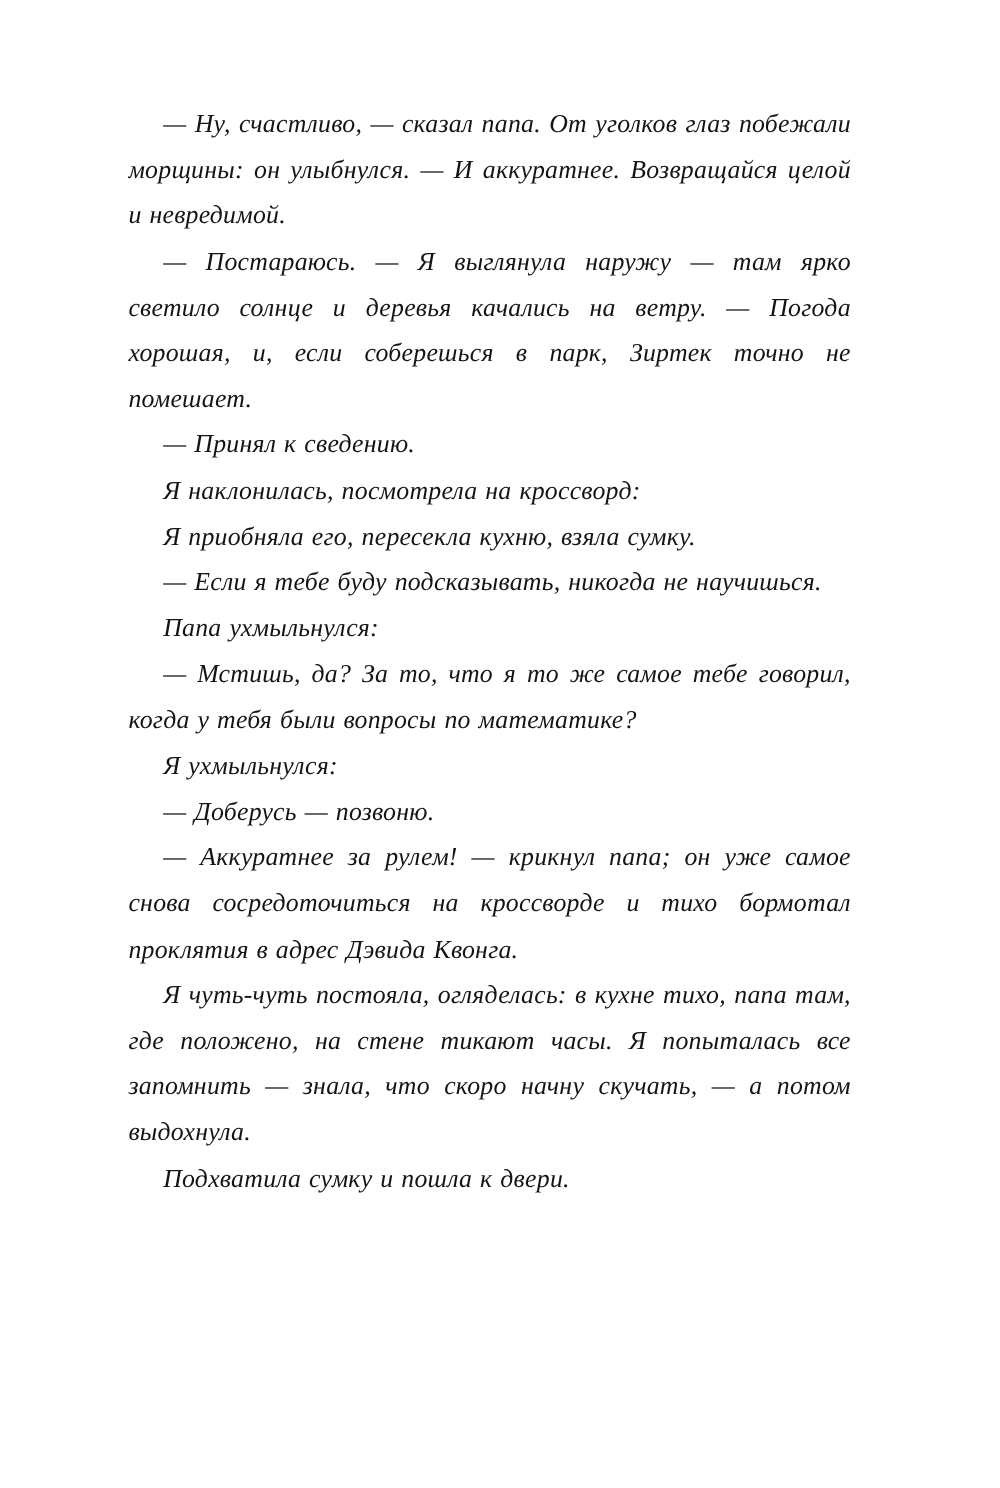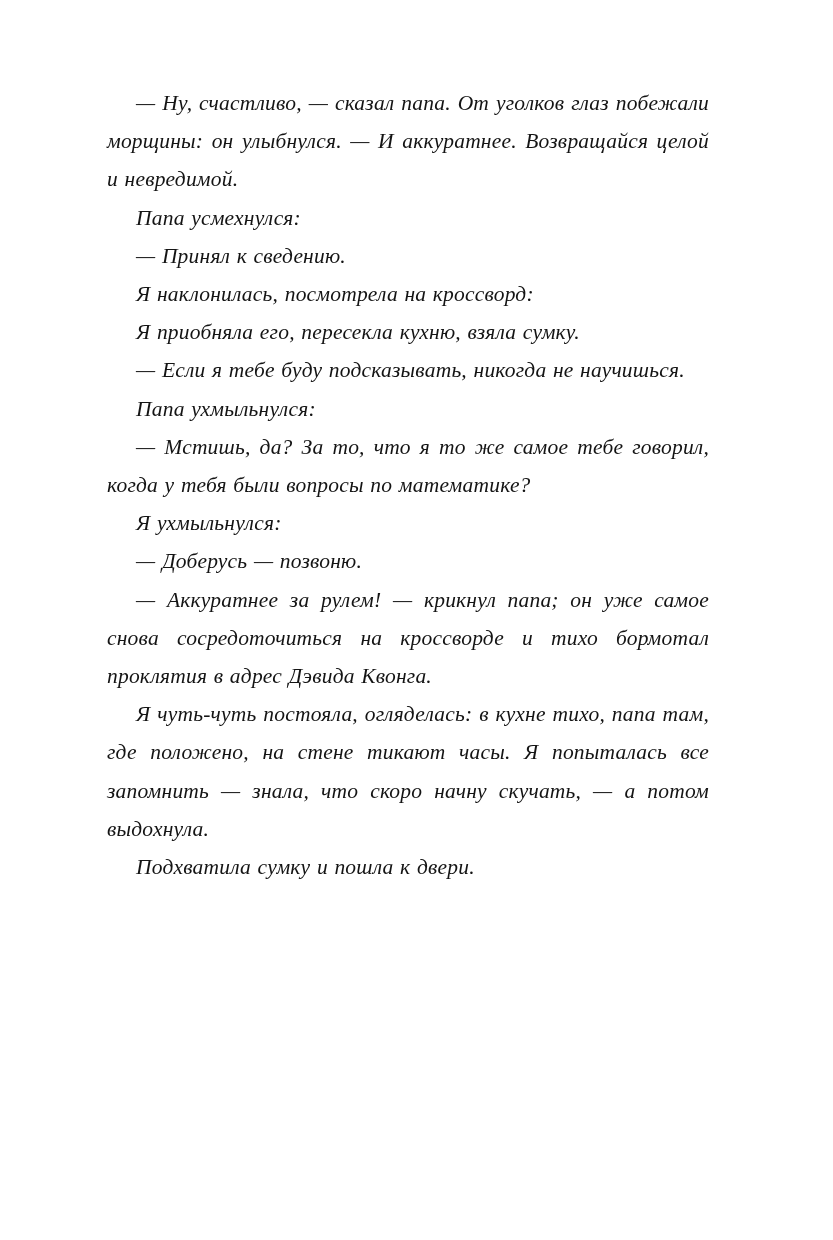--- a/index.html
+++ b/index.html
@@ -29,21 +29,21 @@
     letter-spacing: 0.2px;
     word-spacing: 1px;
   }
 </style>
 </head>
 <body>
 
 <div class="book-page">
   <div class="text-block">
     <p>— Ну, счастливо, — сказал папа. От уголков глаз побежали морщины: он улыбнулся. — И аккуратнее. Возвращайся целой и невредимой.</p>
-    <p>Папа усмехнулся:</p>
+    <p>— Постараюсь. — Я выглянула наружу — там ярко светило солнце и деревья качались на ветру. — Погода хорошая, и, если соберешься в парк, Зиртек точно не помешает.</p>
     <p>— Принял к сведению.</p>
     <p>Я наклонилась, посмотрела на кроссворд:</p>
     <p>Я приобняла его, пересекла кухню, взяла сумку.</p>
     <p>— Если я тебе буду подсказывать, никогда не научишься.</p>
     <p>Папа ухмыльнулся:</p>
     <p>— Мстишь, да? За то, что я то же самое тебе говорил, когда у тебя были вопросы по математике?</p>
     <p>Я ухмыльнулся:</p>
     <p>— Доберусь — позвоню.</p>
     <p>— Аккуратнее за рулем! — крикнул папа; он уже самое снова сосредоточиться на кроссворде и тихо бормотал проклятия в адрес Дэвида Квонга.</p>
     <p>Я чуть-чуть постояла, огляделась: в кухне тихо, папа там, где положено, на стене тикают часы. Я попыталась все запомнить — знала, что скоро начну скучать, — а потом выдохнула.</p>

